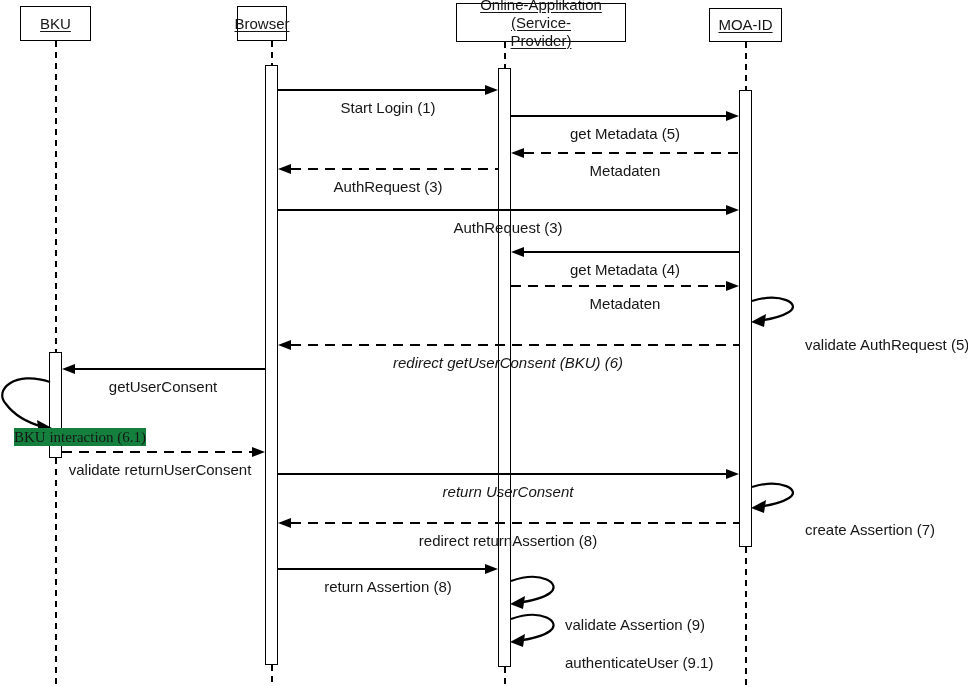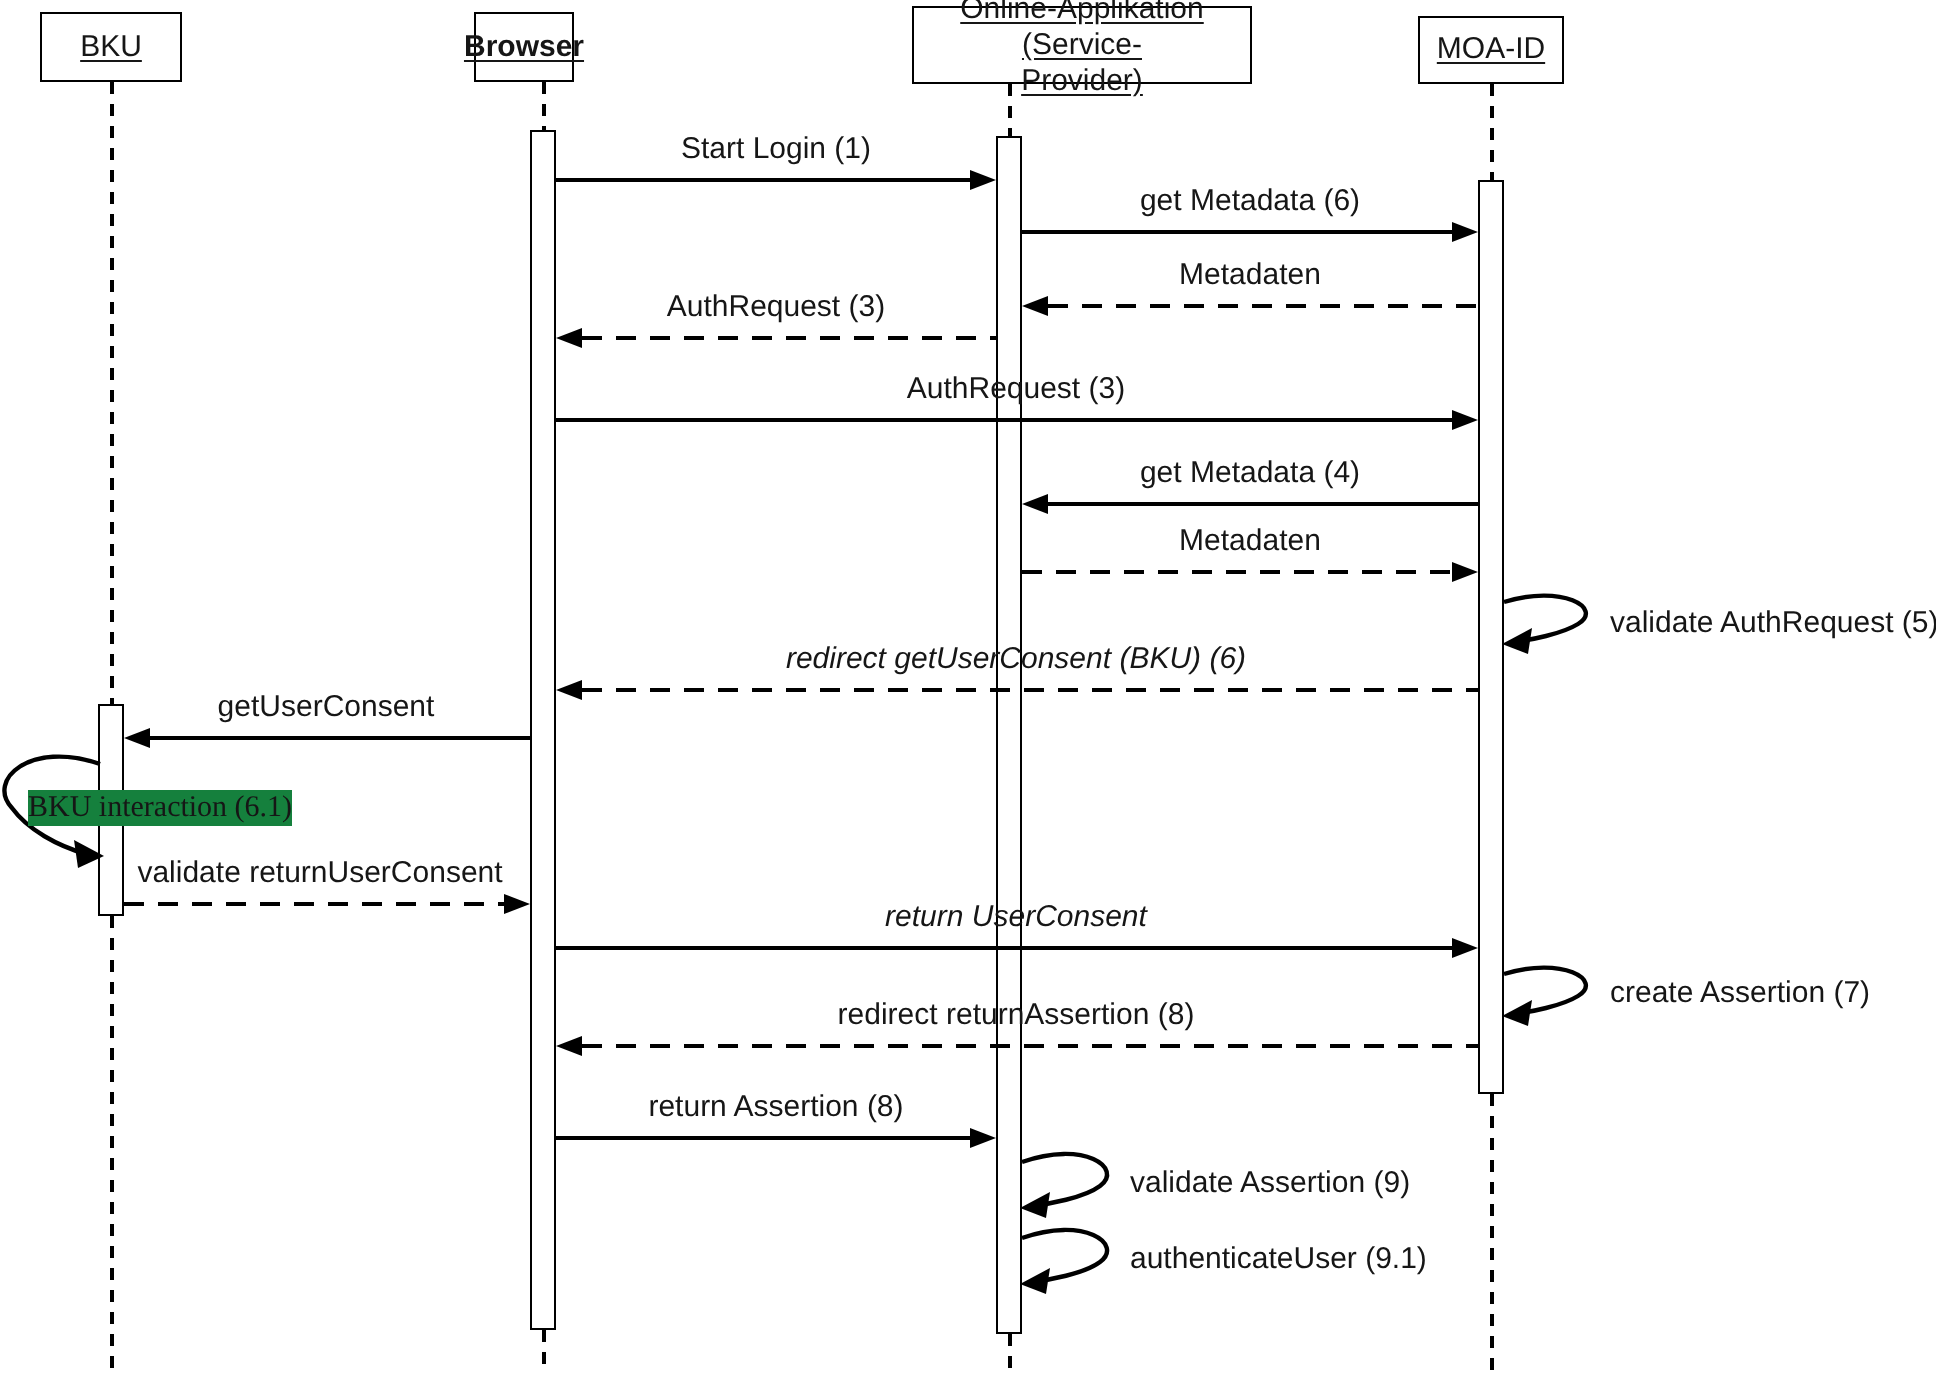--- a/index.html
+++ b/index.html
@@ -11,33 +11,33 @@
   .pbox .nm{text-decoration:underline;text-underline-offset:2px;}
   .lifeline{position:absolute;width:1.5px;
         background:repeating-linear-gradient(to bottom,#000 0 6px,transparent 6px 11px);}
   .act{position:absolute;width:13px;background:#fff;border:1.6px solid #000;box-sizing:border-box;z-index:2;}
   .line{position:absolute;height:2px;background:#000;z-index:3;}
   .dline{position:absolute;height:2px;z-index:3;
         background:repeating-linear-gradient(to right,#000 0 10px,transparent 10px 17px);}
   .ah{position:absolute;width:0;height:0;border-top:5px solid transparent;border-bottom:5px solid transparent;z-index:4;}
   .ah.l{border-right:13px solid #000;}
   .ah.r{border-left:13px solid #000;}
-  .lbl{position:absolute;font-size:15px;line-height:18px;white-space:nowrap;z-index:5;}
+  .lbl{position:absolute;font-size:15px;line-height:18px;white-space:nowrap;z-index:5;margin-top:33px;}
   .lbl.c{width:300px;text-align:center;}
   .loop{position:absolute;z-index:4;}
 </style>
 </head>
 <body>
 
 <div class="canvas">
 
   <div class="pbox" style="left:20px;top:6px;width:71px;height:35px;">
     <span class="nm">BKU</span>
   </div>
-  <div class="pbox" style="left:237px;top:6px;width:50px;height:35px;font-weight:bold;">
+  <div class="pbox" style="left:237px;top:6px;width:50px;height:35px;">
     <span class="nm">Browser</span>
   </div>
   <div class="pbox" style="left:420px;top:3px;width:170px;height:39px;flex-direction:column;margin-left:36px;">
     <span class="nm">Online-Applikation (Service-</span>
     <span class="nm">Provider)</span>
   </div>
   <div class="pbox" style="left:709px;top:8px;width:73px;height:34px;">
     <span class="nm">MOA-ID</span>
   </div>
 
@@ -54,21 +54,21 @@
   <div class="act" style="left:498px;top:68px;height:599px;"></div>
   <div class="act" style="left:739px;top:90px;height:457px;"></div>
   <div class="act" style="left:49px;top:352px;height:106px;"></div>
 
   <div class="line" style="left:278px;top:89px;width:208px;"></div>
   <div class="ah r" style="left:485px;top:85px;"></div>
   <div class="lbl c" style="left:238px;top:66px;">Start Login (1)</div>
 
   <div class="line" style="left:511px;top:115px;width:216px;"></div>
   <div class="ah r" style="left:726px;top:111px;"></div>
-  <div class="lbl c" style="left:475px;top:92px;">get Metadata (6)</div>
+  <div class="lbl c" style="left:475px;top:92px;">get Metadata (5)</div>
 
   <div class="dline" style="left:524px;top:152px;width:215px;"></div>
   <div class="ah l" style="left:511px;top:148px;"></div>
   <div class="lbl c" style="left:475px;top:129px;">Metadaten</div>
 
   <div class="dline" style="left:291px;top:168px;width:207px;"></div>
   <div class="ah l" style="left:278px;top:164px;"></div>
   <div class="lbl c" style="left:238px;top:145px;">AuthRequest (3)</div>
 
   <div class="line" style="left:278px;top:209px;width:448px;"></div>

